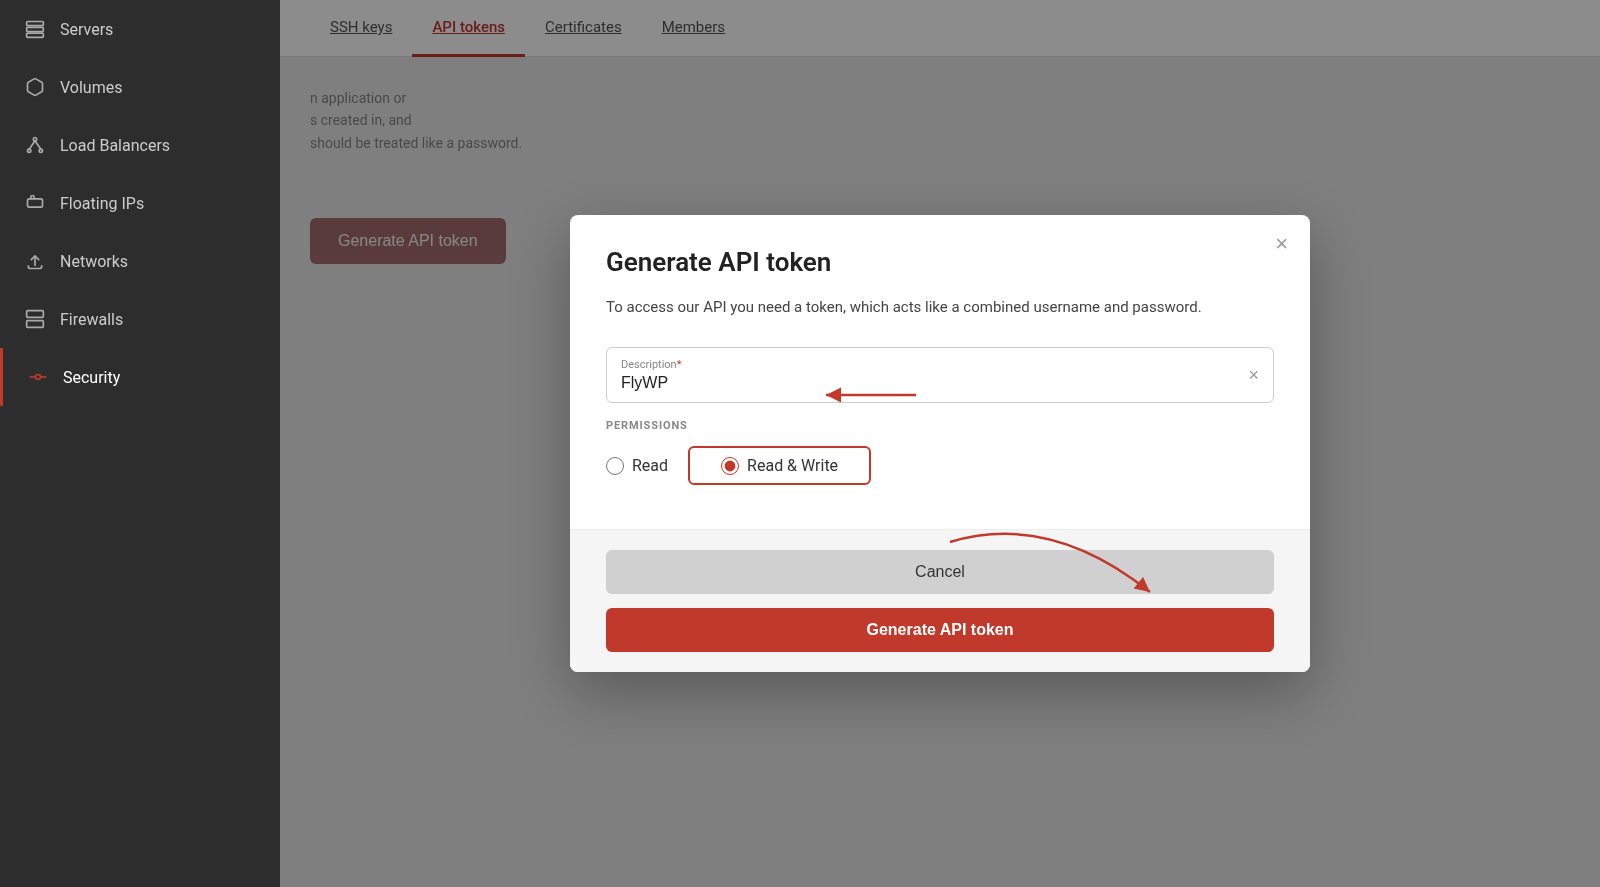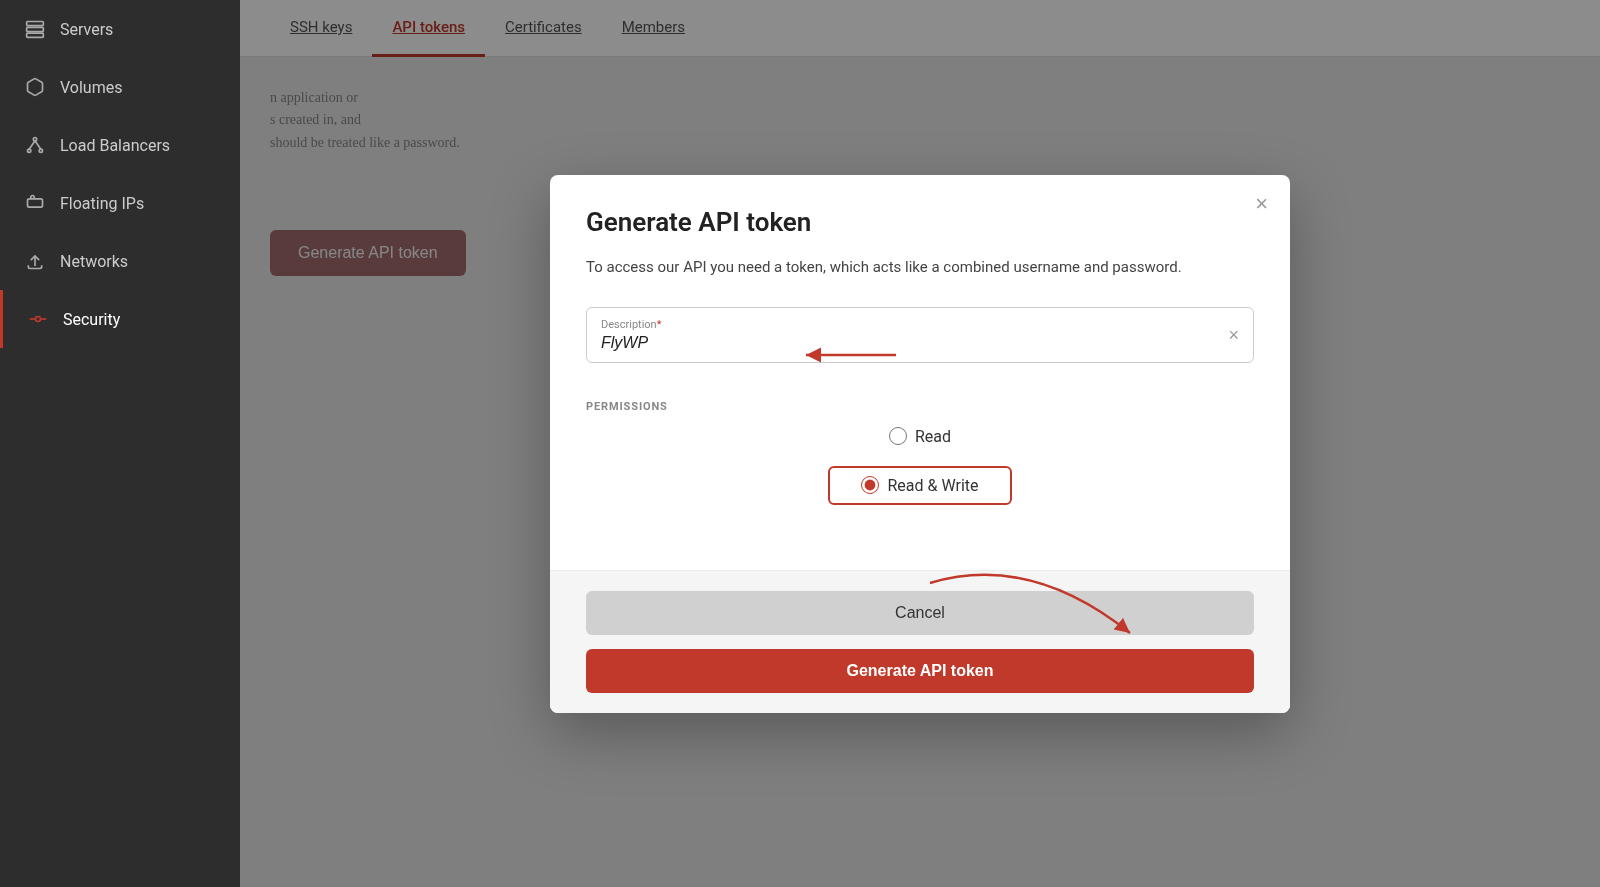--- a/index.html
+++ b/index.html
@@ -6,21 +6,21 @@
     body {
       font-family: -apple-system, BlinkMacSystemFont, 'Segoe UI', Roboto, sans-serif;
       background: #f0f0f0;
       display: flex;
       height: 887px;
       overflow: hidden;
     }
 
     
     .sidebar {
-      width: 240px;
+      width: 280px;
       background: #2d2d2d;
       height: 100%;
       display: flex;
       flex-direction: column;
       padding: 0;
       flex-shrink: 0;
     }
     .sidebar-item {
       display: flex;
       align-items: center;
@@ -81,22 +81,21 @@
     
     .bg-content {
       padding: 30px;
       opacity: 0.6;
     }
     .bg-description {
       font-size: 14px;
       color: #444;
       line-height: 1.6;
       max-width: 600px;
-      margin-bottom: 16px;
-      font-family: Liberation Serif, serif;
+      margin-bottom: 4px;
     }
     .bg-generate-btn {
       background: #7a1a1a;
       color: #fff;
       border: none;
       border-radius: 6px;
       padding: 14px 28px;
       font-size: 16px;
       cursor: pointer;
       margin-top: 60px;
@@ -148,21 +147,21 @@
       color: #999;
       cursor: pointer;
       line-height: 1;
     }
 
     
     .modal-body {
       padding: 0 36px 28px 36px;
     }
     .form-group {
-      margin-bottom: 37px;
+      margin-bottom: 16px;
     }
     .input-wrapper {
       position: relative;
       border: 1px solid #ccc;
       border-radius: 6px;
       padding: 10px 44px 10px 14px;
       background: #fff;
     }
     .input-label {
       font-size: 11px;
@@ -172,21 +171,20 @@
     }
     .input-label .required { color: #c0392b; }
     .input-field {
       width: 100%;
       border: none;
       outline: none;
       font-size: 16px;
       color: #222;
       background: transparent;
       padding: 0;
-      font-style: italic;
     }
     .input-clear {
       position: absolute;
       right: 14px;
       top: 50%;
       transform: translateY(-50%);
       background: none;
       border: none;
       font-size: 18px;
       color: #999;
@@ -199,21 +197,20 @@
       font-weight: 700;
       letter-spacing: 0.08em;
       color: #888;
       margin-bottom: 14px;
       text-transform: uppercase;
     }
     .radio-group {
       display: flex;
       gap: 20px;
       align-items: center;
-      flex-direction: column;
     }
     .radio-option {
       display: flex;
       align-items: center;
       gap: 8px;
       cursor: pointer;
       font-size: 16px;
       color: #333;
     }
     .radio-option input[type="radio"] {
@@ -303,20 +300,33 @@
   </div>
   <div class="sidebar-item">
     <span class="sidebar-icon">
       <svg width="20" height="20" viewBox="0 0 24 24" fill="none" stroke="currentColor" stroke-width="2">
         <path d="M4 17v2a2 2 0 002 2h12a2 2 0 002-2v-2"></path>
         <polyline points="7 11 12 6 17 11"></polyline>
         <line x1="12" y1="6" x2="12" y2="18"></line>
       </svg>
     </span>
     <span>Networks</span>
+  </div>
+  <div class="sidebar-item">
+    <span class="sidebar-icon">
+      <svg width="20" height="20" viewBox="0 0 24 24" fill="none" stroke="currentColor" stroke-width="2">
+        <rect x="2" y="2" width="20" height="8" rx="1"></rect>
+        <rect x="2" y="14" width="20" height="8" rx="1"></rect>
+        <line x1="6" y1="6" x2="6.01" y2="6" stroke-width="3"></line>
+        <line x1="10" y1="6" x2="10.01" y2="6" stroke-width="3"></line>
+        <line x1="6" y1="18" x2="6.01" y2="18" stroke-width="3"></line>
+        <line x1="10" y1="18" x2="10.01" y2="18" stroke-width="3"></line>
+      </svg>
+    </span>
+    <span>Firewalls</span>
   </div>
   <div class="sidebar-item active">
     <span class="sidebar-icon">
       <svg width="20" height="20" viewBox="0 0 24 24" fill="none" stroke="#c0392b" stroke-width="2">
         <circle cx="12" cy="12" r="3"></circle>
         <line x1="2" y1="12" x2="9" y2="12"></line>
         <line x1="15" y1="12" x2="22" y2="12"></line>
       </svg>
     </span>
     <span style="color:#fff;">Security</span>

